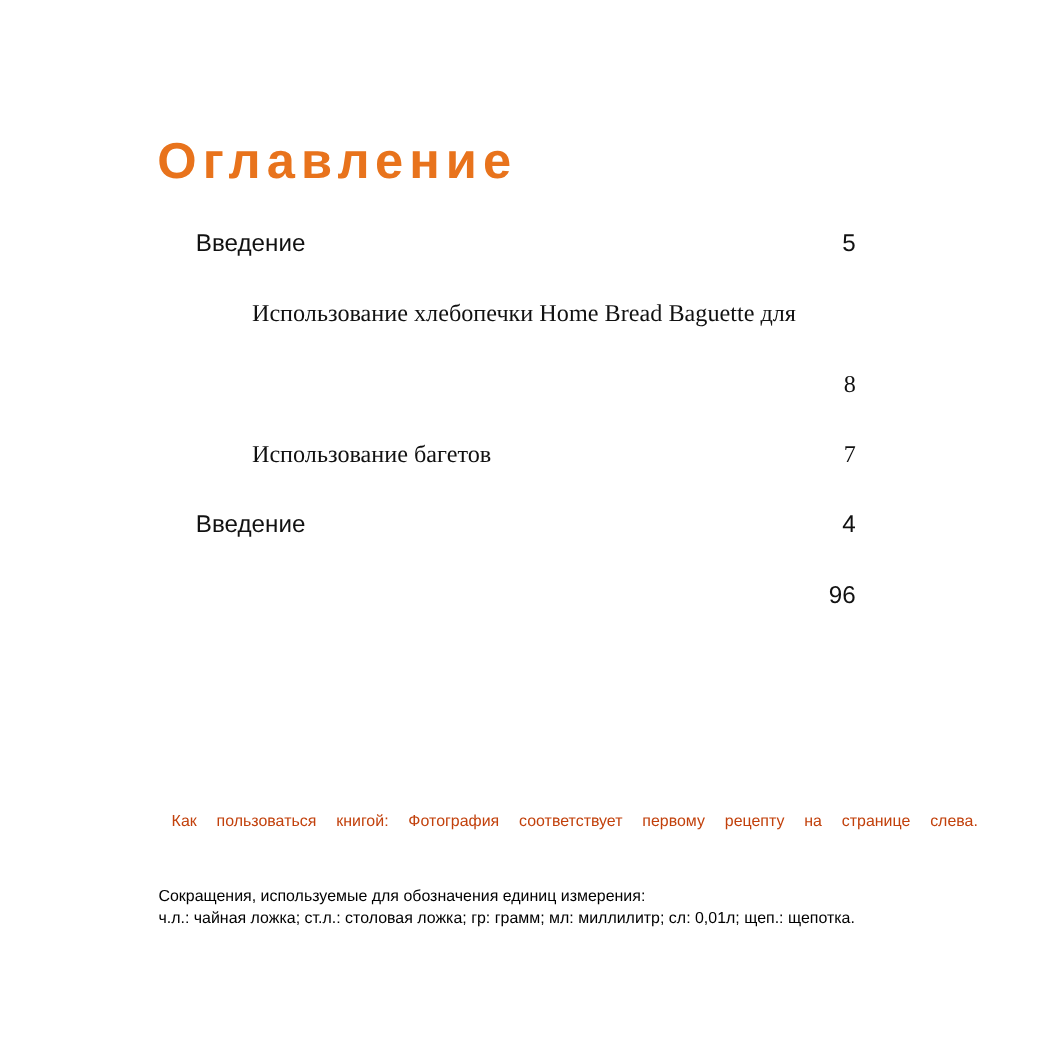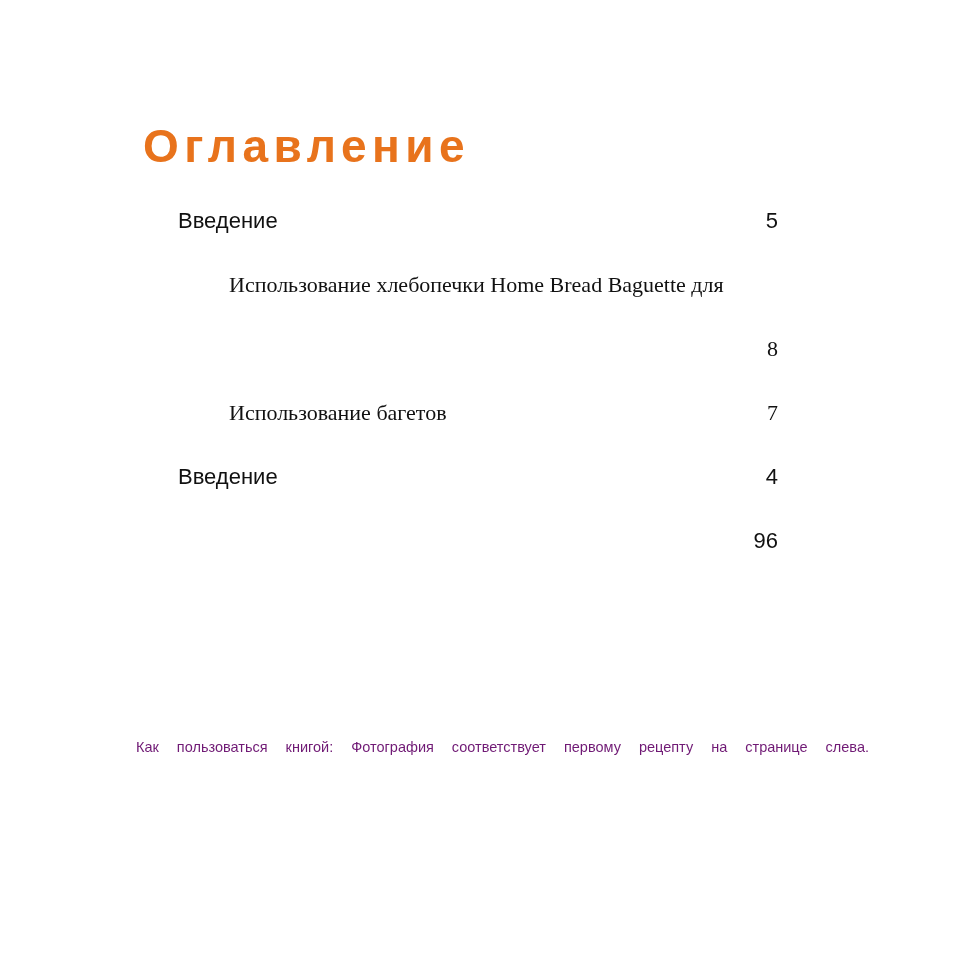--- a/index.html
+++ b/index.html
@@ -70,26 +70,26 @@
     position: absolute;
     right: 0;
     top: 0;
     text-align: right;
     white-space: nowrap;
   }
 
   
   .note-usage {
     position: absolute;
-    left: 136px;
+    left: 156px;
     top: 737px;
     width: 733px;
     font-size: 14.5px;
     line-height: 21px;
-    color: #701a75;
+    color: #c2410c;
     text-align: justify;
     text-align-last: justify;
     white-space: normal;
   }
 
   .note-abbr {
     position: absolute;
     left: 144px;
     top: 806px;
     width: 740px;
@@ -136,14 +136,18 @@
     </div>
 
     <div class="toc-entry level-1">
       <span class="toc-page">96</span>
     </div>
 
   </div>
 
   <div class="note-usage">Как пользоваться книгой: Фотография соответствует первому рецепту на странице слева.</div>
 
+  <div class="note-abbr">
+    <span class="abbr-line">Сокращения, используемые для обозначения единиц измерения:</span>
+    <span class="abbr-line">ч.л.: чайная ложка; ст.л.: столовая ложка; гр: грамм; мл: миллилитр; сл: 0,01л; щеп.: щепотка.</span>
+  </div>
 
 </div>
 
 </body></html>

